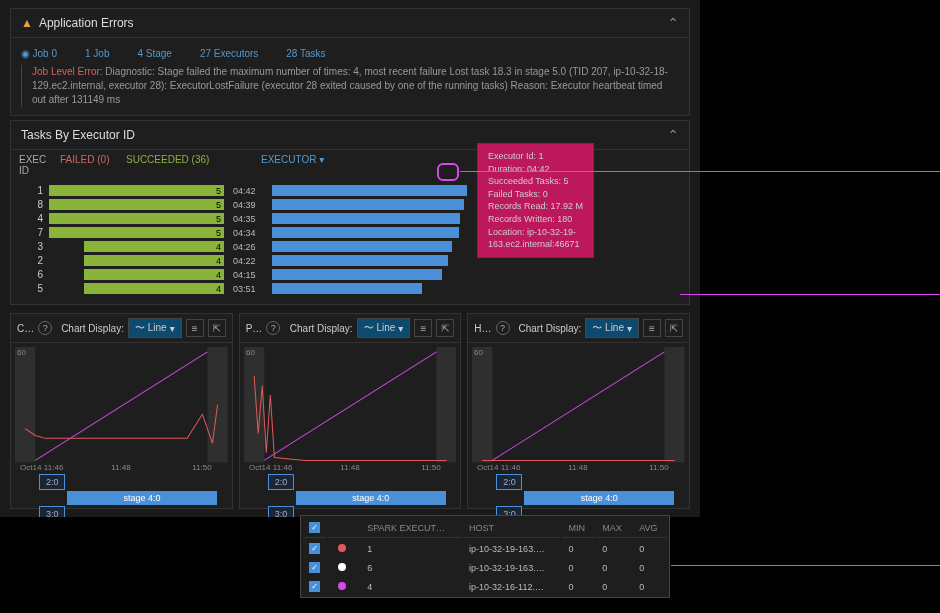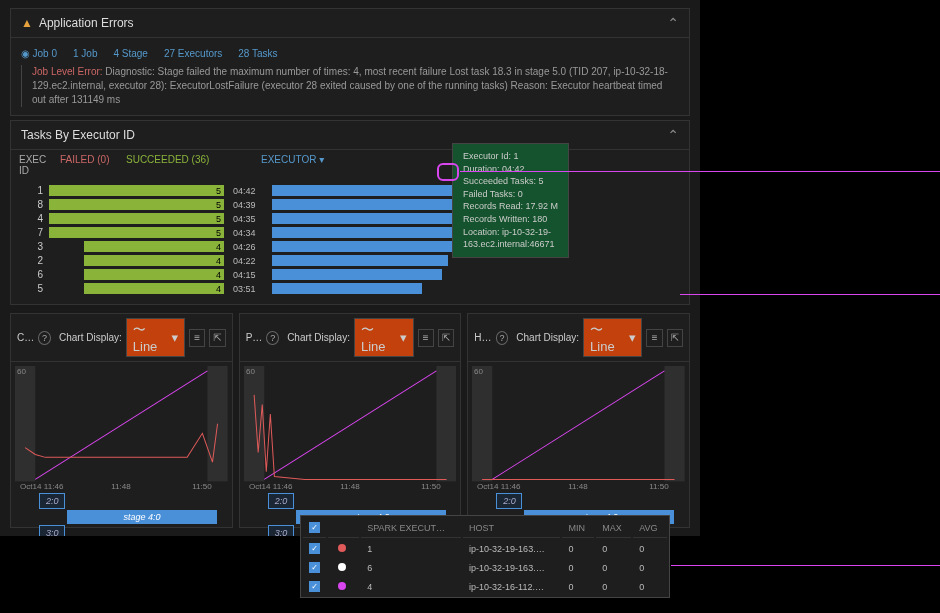--- a/index.html
+++ b/index.html
@@ -9,53 +9,53 @@
 .breadcrumb a { color:#5599cc; text-decoration:none; }
 .breadcrumb .sep { color:#666; margin:0 4px; }
 .breadcrumb .current { color:#aaa; }
 .subtitle { padding:4px 8px 8px; font-size:12px; color:#ccc; }
 .panel { border:1px solid #333; margin:4px 6px; background:#1e1e1e; }
 .panel-header { padding:6px 10px; display:flex; justify-content:space-between; align-items:center; border-bottom:1px solid #333; cursor:pointer; }
 .panel-header .title { font-size:12px; color:#ddd; }
 .warn-icon { color:#e6a23c; margin-right:6px; }
 .chevron { color:#888; font-size:14px; }
 .panel-body { padding:8px 10px; font-size:10px; }
-.job-line { display:flex; gap:16px; padding:2px 0 6px; color:#999; }
+.job-line { display:flex; gap:28px; padding:2px 0 6px; color:#999; }
 .job-line .blue { color:#5599cc; }
 .error-block { border-left:1px solid #444; padding-left:10px; color:#999; line-height:1.4; }
 .error-block .red { color:#cc6666; }
 .columns-header { display:flex; padding:4px 8px; font-size:10px; gap:11px; }
 .col-exec { width:30px; color:#aaa; }
 .col-failed { width:55px; color:#cc6666; }
 .col-succeeded { width:120px; color:#8ab33a; }
 .col-duration { margin-left:4px; color:#5599cc; }
 .bar-row { display:flex; align-items:center; height:13px; margin-bottom:1px; padding:0 8px; position:relative; }
 .exec-id { width:30px; text-align:right; padding-right:6px; color:#ccc; font-size:10px; }
 .succ-bar { height:11px; background:#8ab33a; display:flex; align-items:center; justify-content:flex-end; padding-right:3px; font-size:9px; color:#000; }
 .dur-cell { width:210px; padding-left:4px; display:flex; align-items:center; gap:4px; }
 .dur-bar { height:11px; background:#4a90d9; }
 .dur-label { font-size:9px; color:#bbb; position:absolute; left:222px; }
-.tooltip { position:absolute; top:22px; left:441px; background:#14532d; border:1px solid #444; padding:6px 10px; font-size:9px; color:#ccc; line-height:1.4; z-index:10; white-space:nowrap; }
+.tooltip { position:absolute; top:22px; left:466px; background:#be185d; border:1px solid #444; padding:6px 10px; font-size:9px; color:#ccc; line-height:1.4; z-index:10; white-space:nowrap; }
 .tooltip div { margin:0; }
 .highlight { position:absolute; border:2px solid #d946ef; border-radius:6px; pointer-events:none; z-index:20; }
 .hl-line { position:absolute; height:1px; background:#d946ef; z-index:20; }
 .charts-row { display:flex; gap:6px; padding:4px 6px; }
 .chart-panel { flex:1; border:1px solid #333; background:#1e1e1e; position:relative; }
 .chart-toolbar { display:flex; align-items:center; gap:4px; padding:4px 6px; border-bottom:1px solid #333; font-size:10px; }
 .chart-toolbar .lbl { color:#ccc; flex:0 0 auto; }
 .help { width:14px; height:14px; border:1px solid #666; border-radius:50%; display:flex; align-items:center; justify-content:center; font-size:9px; color:#aaa; }
-.display-select { display:flex; align-items:center; gap:3px; padding:2px 6px; border:1px solid #444; background:#c2410c; color:#ccc; font-size:13px; cursor:pointer; }
+.display-select { display:flex; align-items:center; gap:3px; padding:2px 6px; border:1px solid #444; background:#0c4a6e; color:#ccc; font-size:10px; cursor:pointer; }
 .tb-btn { width:18px; height:18px; border:1px solid #444; display:flex; align-items:center; justify-content:center; color:#aaa; font-size:10px; cursor:pointer; }
 .chart-body { height:165px; position:relative; padding:4px; }
 .chart-svg { width:100%; height:125px; }
 .chart-axis-label { font-size:8px; fill:#888; }
 .chart-line { stroke:#e05a5a; stroke-width:1; fill:none; }
 .chart-bg-band { fill:rgba(100,100,100,0.25); }
 .chart-line-mag { stroke:#d946ef; stroke-width:1; }
-.stage-stack { padding-left:24px;font-style:italic; }
+.stage-stack { padding-left:24px; }
 .stage-btn { display:inline-block; background:#4a90d9; color:#fff; font-size:9px; padding:2px 6px; margin:1px 2px; cursor:pointer; }
 .stage-long { display:block; width:calc(100% - 60px); margin-left:28px; text-align:center; }
 .stage-num { display:inline-block; border:1px solid #4a90d9; background:#1a2633; color:#aac; font-size:9px; padding:2px 6px; width:26px; text-align:center;}
 .popup { position:absolute; top:515px; left:300px; width:370px; background:#1e1e1e; border:1px solid #444; z-index:30; }
 .popup-header { padding:6px 10px; display:flex; justify-content:space-between; border-bottom:1px solid #333; font-size:11px; color:#ddd; }
 .popup-close { color:#aaa; cursor:pointer; font-size:14px; }
 .popup-table { width:100%; font-size:9px; color:#bbb; }
 .popup-table th { padding:4px 6px; text-align:left; color:#888; font-weight:normal; border-bottom:1px solid #333; }
 .popup-table td { padding:3px 6px; }
 .cb { width:11px; height:11px; border:1px solid #4a90d9; background:#4a90d9; display:inline-flex; align-items:center; justify-content:center; color:#fff; font-size:8px; cursor:pointer; }

